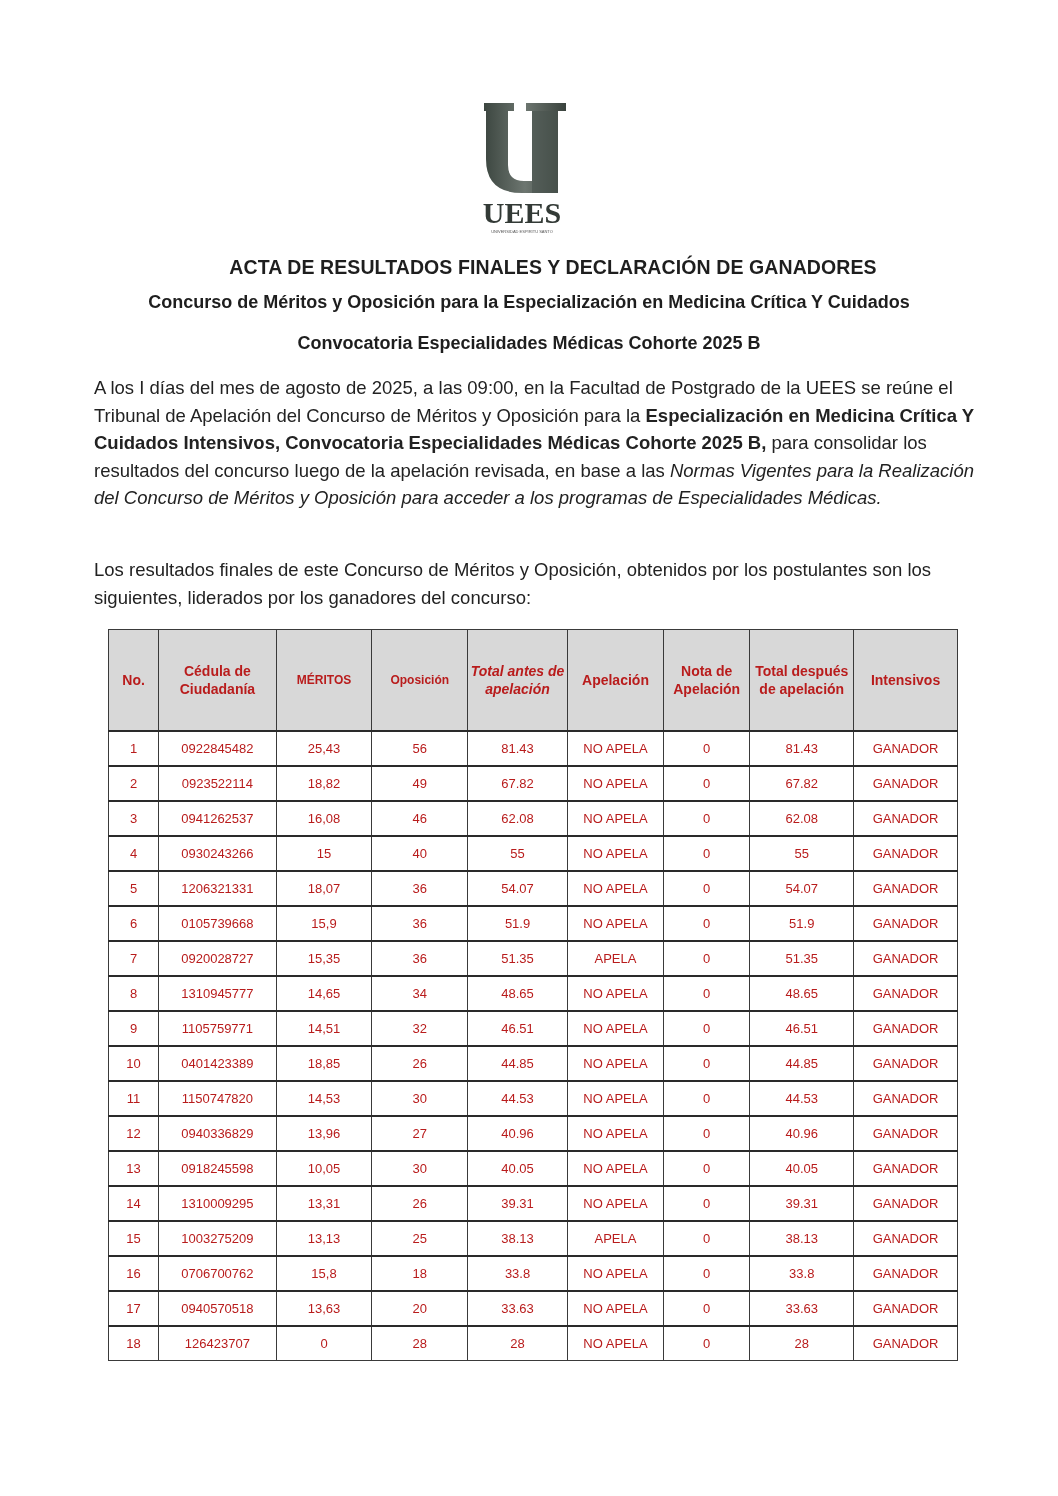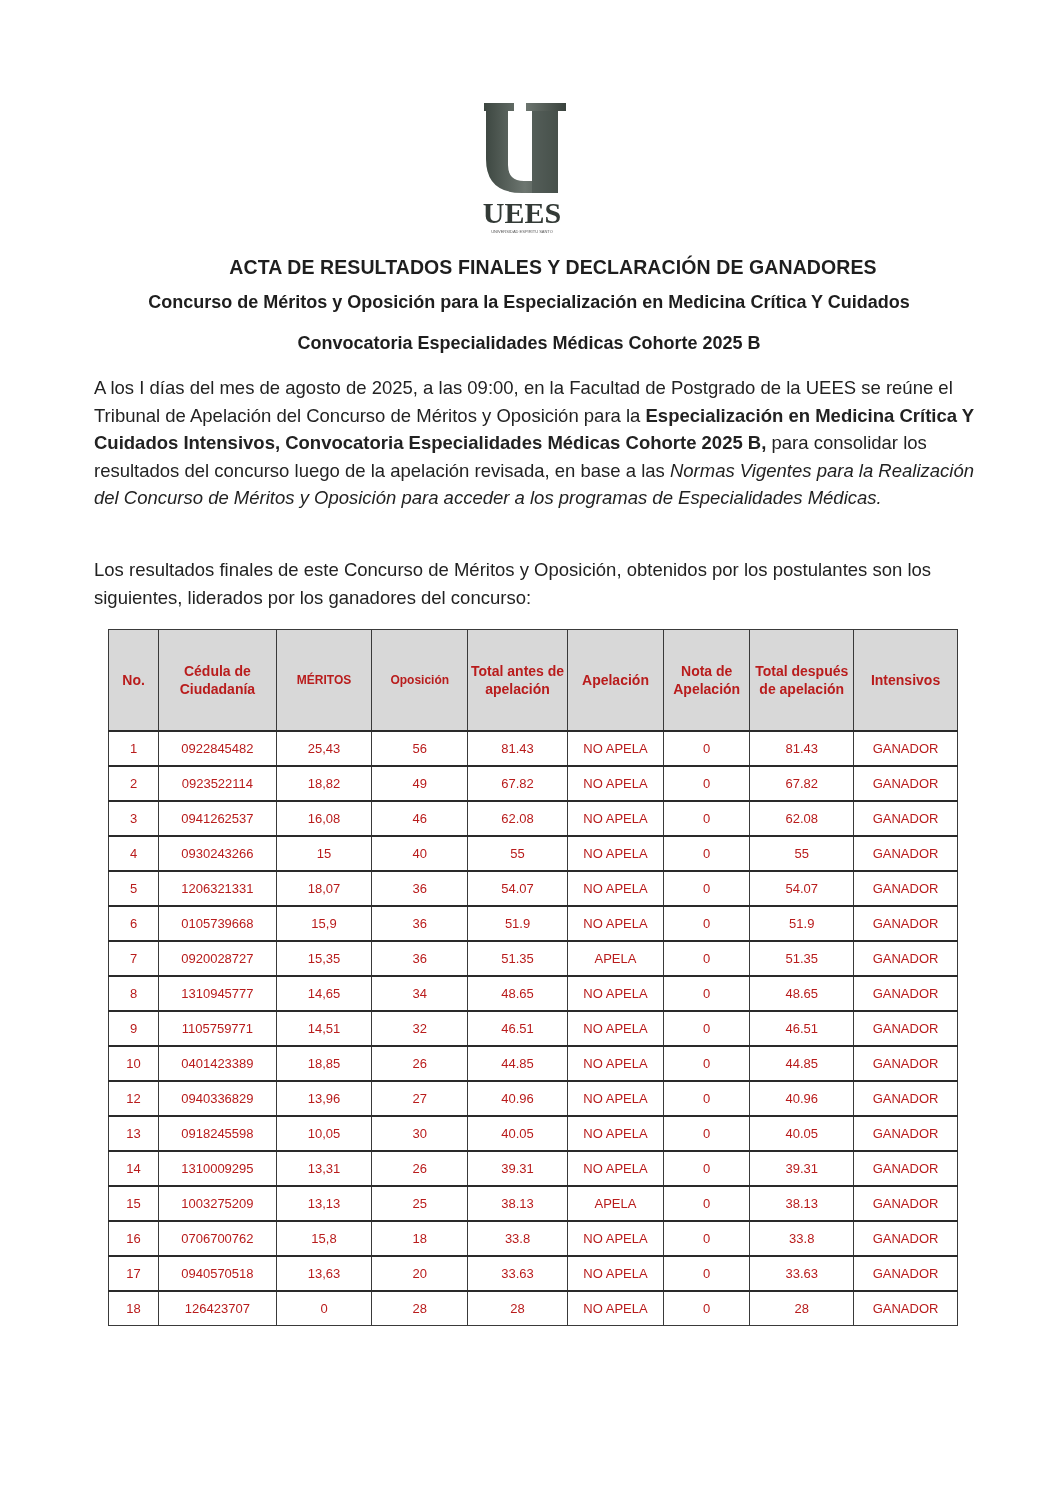--- a/index.html
+++ b/index.html
@@ -19,21 +19,21 @@
   .para b { font-weight: bold; }
   .para i { }
   table.results { position: absolute; left: 108px; top: 629px; width: 850px;
                   border-collapse: collapse; font-size: 13px; color: #b91c1c; }
   table.results th, table.results td { border: 1.3px solid #3a3a3a; text-align: center; vertical-align: middle; padding: 0; }
   table.results th { background: #d8d8d8; font-weight: bold; height: 100px; font-size: 14px; line-height: 18px; }
   table.results th.small { font-size: 12px; }
   table.results td { height: 33px; }
   table.results tr.body-row td { border-top: 2px solid #2a2a2a; }
   .col-no { width: 50px; } .col-ced { width: 118px; } .col-mer { width: 96px; } .col-op { width: 96px; }
-  .col-tot1 { width: 100px; } .col-ap { width: 96px; } .col-nota { width: 86px; }
+  .col-tot1 { width: 100px; font-style: italic; } .col-ap { width: 96px; } .col-nota { width: 86px; }
   .col-tot2 { width: 104px; } .col-res { width: 104px; }
 </style>
 </head>
 <body>
 
 <div class="logo">
   <svg width="120" height="140" viewBox="0 0 120 140">
     <defs>
       <linearGradient id="lg" x1="0" x2="1" y1="0" y2="0">
         <stop offset="0" stop-color="#3c4640"></stop>
@@ -177,20 +177,31 @@
         <td>0401423389</td>
         <td>18,85</td>
         <td>26</td>
         <td>44.85</td>
         <td>NO APELA</td>
         <td>0</td>
         <td>44.85</td>
         <td>GANADOR</td>
       </tr>
       <tr class="body-row">
+        <td>11</td>
+        <td>1150747820</td>
+        <td>14,53</td>
+        <td>30</td>
+        <td>44.53</td>
+        <td>NO APELA</td>
+        <td>0</td>
+        <td>44.53</td>
+        <td>GANADOR</td>
+      </tr>
+      <tr class="body-row">
         <td>12</td>
         <td>0940336829</td>
         <td>13,96</td>
         <td>27</td>
         <td>40.96</td>
         <td>NO APELA</td>
         <td>0</td>
         <td>40.96</td>
         <td>GANADOR</td>
       </tr>

